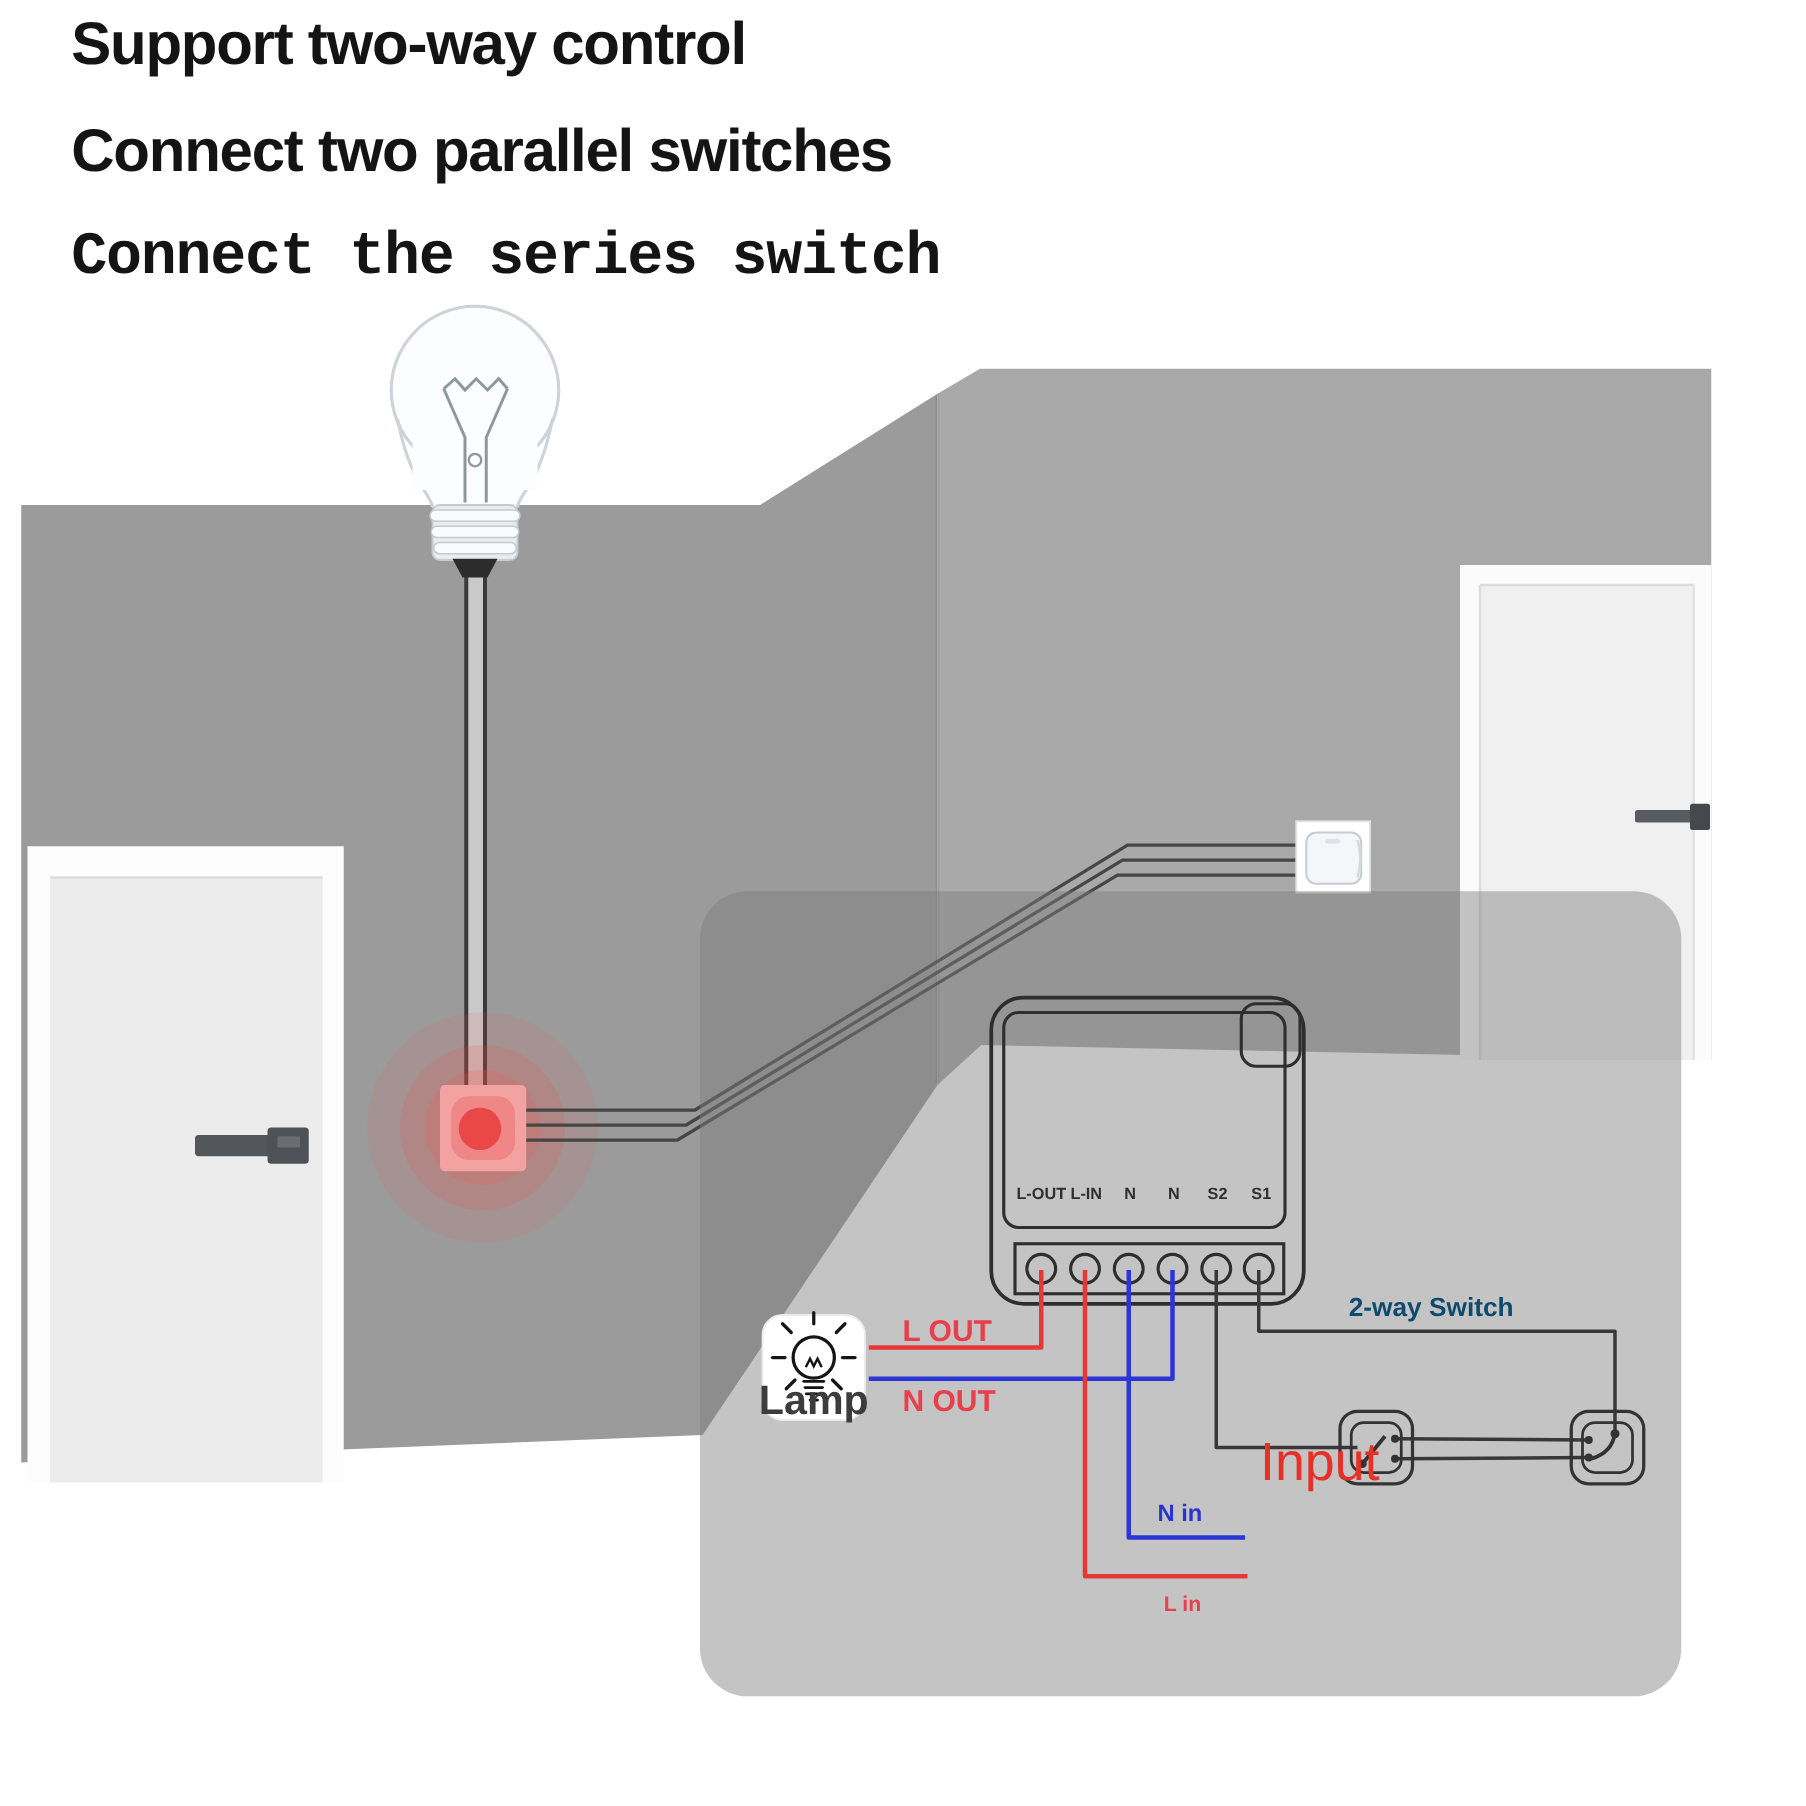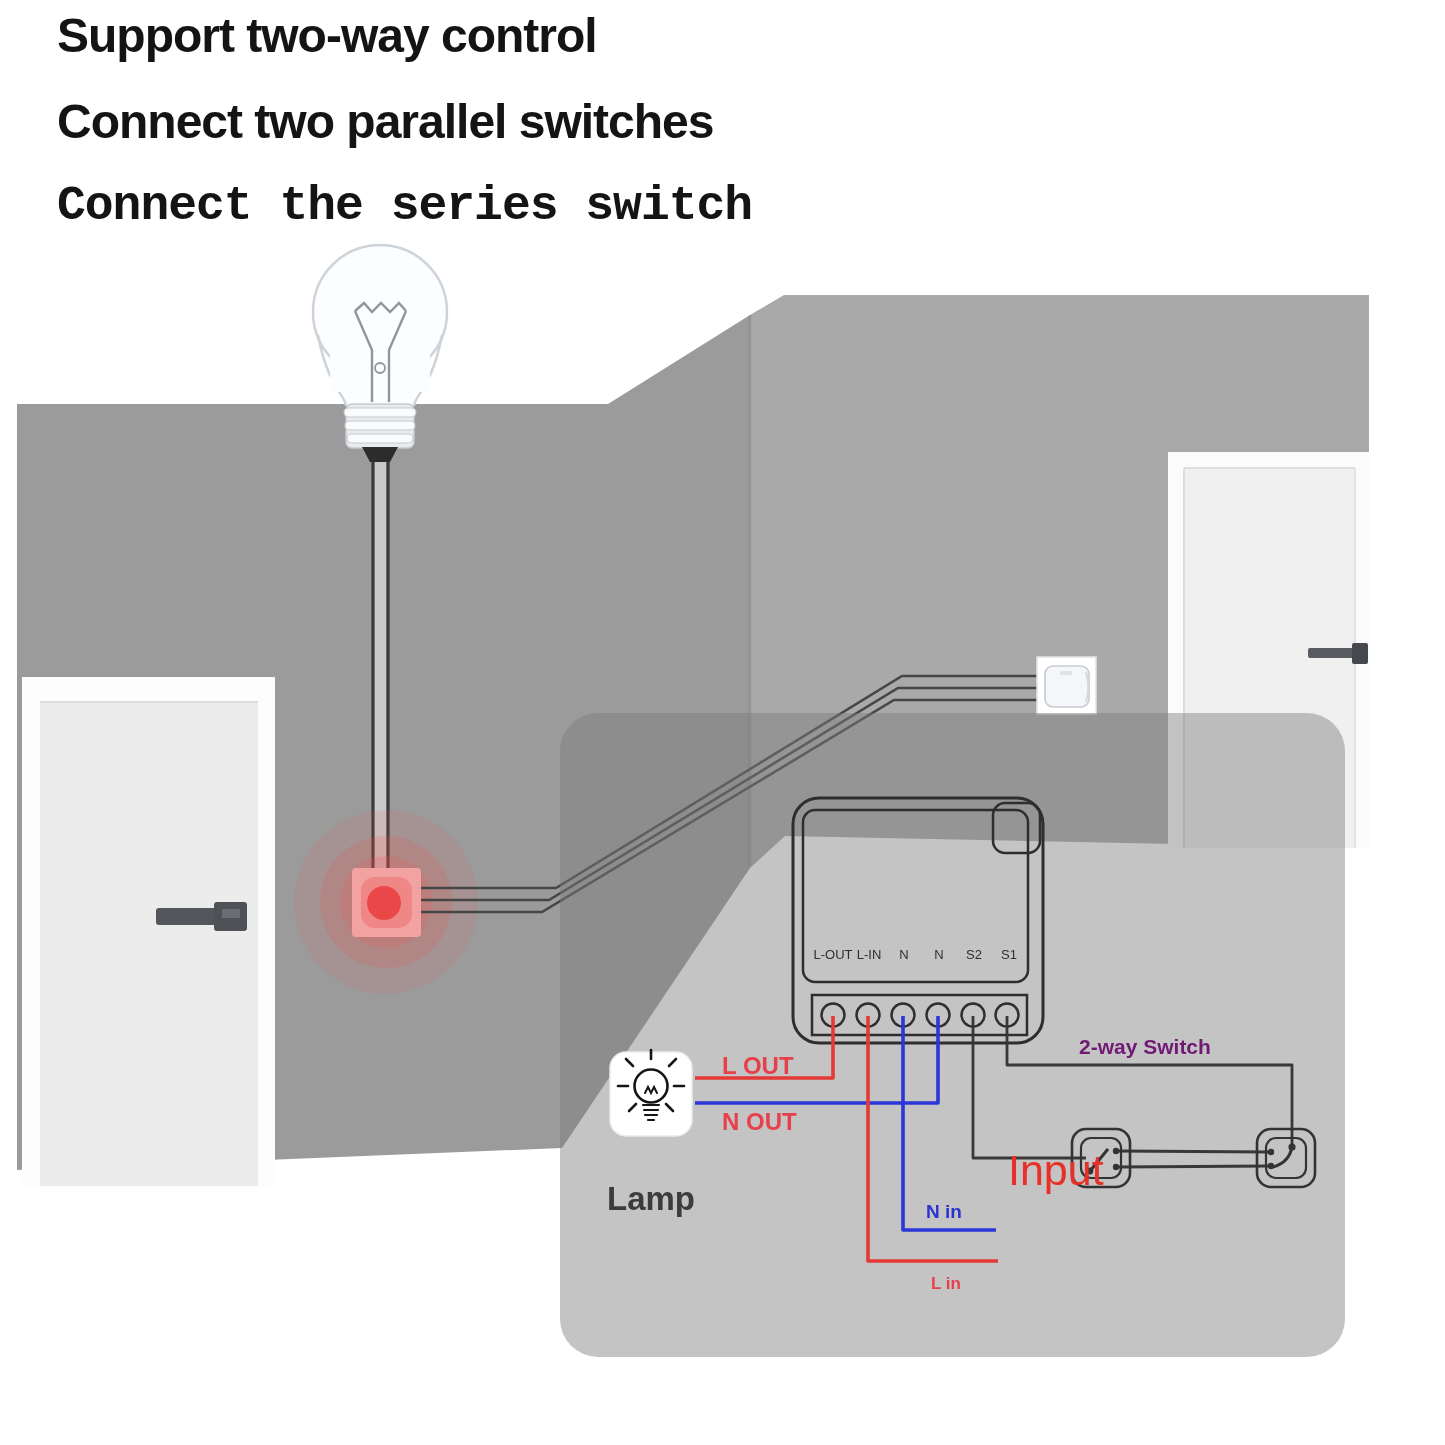--- a/index.html
+++ b/index.html
@@ -3,21 +3,21 @@
 <meta charset="utf-8">
 <style>
   html,body{margin:0;padding:0;}
   body{width:1445px;height:1445px;position:relative;background:#ffffff;overflow:hidden;
        font-family:"Liberation Sans", sans-serif;}
   #stage{position:absolute;left:0;top:0;width:1445px;height:1445px;}
   svg{position:absolute;left:0;top:0;}
   .txt{position:absolute;white-space:nowrap;}
   .hline{color:#141414;font-weight:700;font-size:48px;letter-spacing:-1px;}
   .red-label{color:#e8404a;font-weight:700;font-size:24px;}
-  .term{position:absolute;top:947px;transform:translateX(-50%);font-size:13px;font-weight:400;
+  .term{position:absolute;top:947px;transform:translateX(-50%);font-size:13px;font-weight:700;
         color:#2f2f2f;letter-spacing:0px;}
 </style>
 </head>
 <body>
 
 <div id="stage">
 
 <svg width="1445" height="1445" viewBox="0 0 1445 1445">
 
   <polygon points="17,404 608,404 750,315 750,868 562,1148 17,1170" fill="#9b9b9b"></polygon>
@@ -167,18 +167,18 @@
 
   <span class="term" style="left:833px;">L-OUT</span>
   <span class="term" style="left:869px;">L-IN</span>
   <span class="term" style="left:904px;">N</span>
   <span class="term" style="left:939px;">N</span>
   <span class="term" style="left:974px;">S2</span>
   <span class="term" style="left:1009px;">S1</span>
 
   <div class="txt red-label" style="left:722px;top:1052px;">L OUT</div>
   <div class="txt red-label" style="left:722px;top:1108px;">N OUT</div>
-  <div class="txt" style="left:607px;top:1180px;font-size:33px;font-weight:600;color:#3c3c3c;text-align:right;">Lamp</div>
-  <div class="txt" style="left:1079px;top:1035px;font-size:21px;font-weight:700;color:#701a75;">2-way Switch</div>
+  <div class="txt" style="left:607px;top:1101px;font-size:33px;font-weight:600;color:#3c3c3c;text-align:right;">Lamp</div>
+  <div class="txt" style="left:1079px;top:1035px;font-size:21px;font-weight:700;color:#0c4a6e;">2-way Switch</div>
   <div class="txt" style="left:926px;top:1201px;font-size:19px;font-weight:700;color:#2a35cf;">N in</div>
   <div class="txt" style="left:1008px;top:1146px;font-size:43px;font-weight:400;color:#e73028;">Input</div>
   <div class="txt" style="left:931px;top:1274px;font-size:17px;font-weight:700;color:#e8404a;">L in</div>
 </div>
 
 </body></html>

